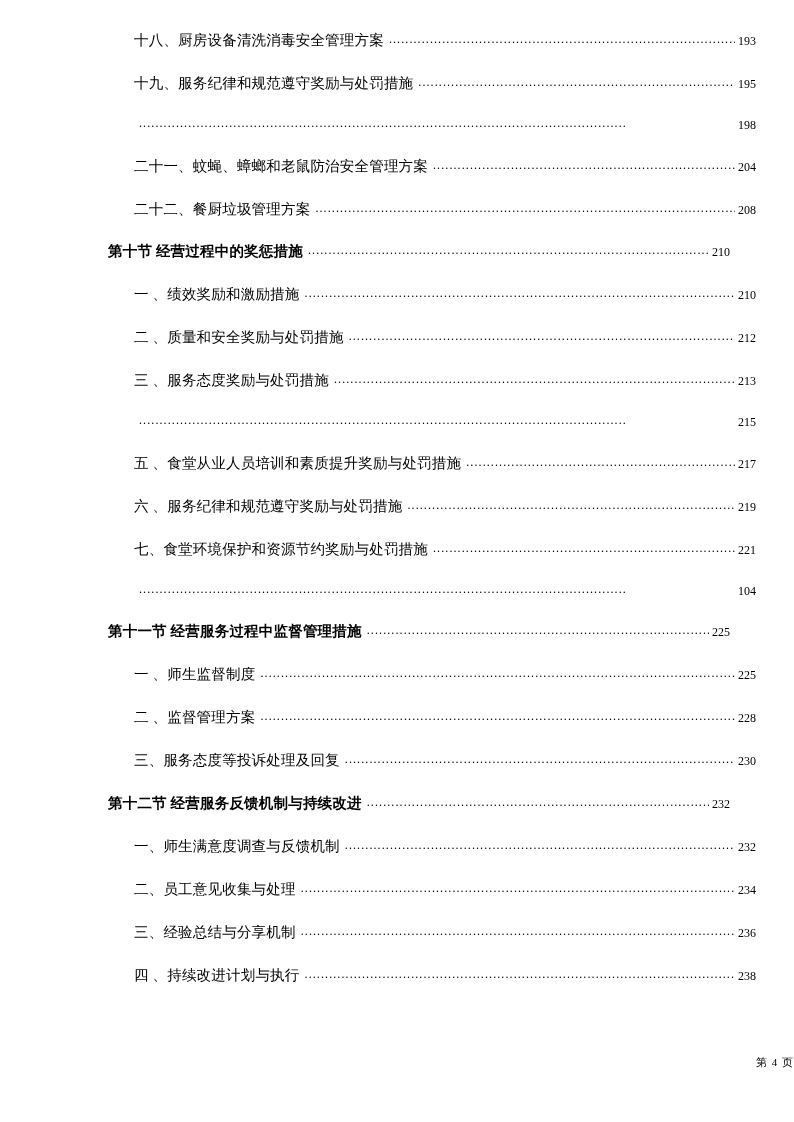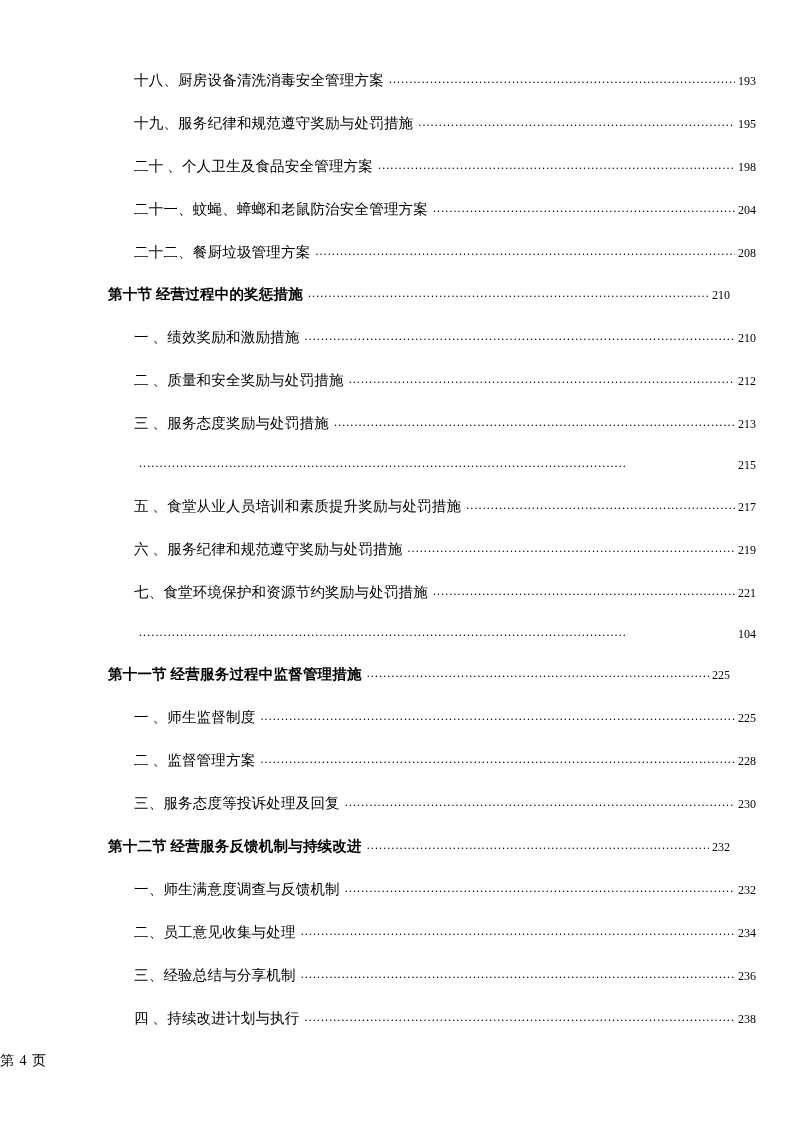--- a/index.html
+++ b/index.html
@@ -13,21 +13,21 @@
     font-family: "Liberation Serif", "DejaVu Serif", serif;
     color: #000000;
     position: relative;
     overflow: hidden;
   }
   .page {
     position: relative;
     width: 794px;
     height: 1122px;
     box-sizing: border-box;
-    padding: 72px 86px 60px 86px;
+    padding: 32px 86px 60px 86px;
   }
   .toc {
     margin-top: 0;
   }
   .toc-entry {
     display: flex;
     align-items: baseline;
     width: 100%;
     white-space: nowrap;
     font-size: 14.5px;
@@ -62,43 +62,42 @@
   }
   
   .lvl2 {
     padding-left: 48px;
   }
   .footer {
     position: absolute;
     left: 0;
     right: 0;
     bottom: 52px;
-    text-align: left;
-    font-size: 14px;
+    text-align: right;
+    font-size: 11px;
     font-family: "Liberation Serif", serif;
     letter-spacing: 1px;
   }
 </style>
 </head>
 <body>
 
 <div class="page">
   <div class="toc" id="toc-list">
       <div class="toc-entry lvl2">
         <span class="label">十八、厨房设备清洗消毒安全管理方案</span>
         <span class="dots">.......................................................................................................................</span>
         <span class="page-no">193</span>
       </div>
       <div class="toc-entry lvl2">
         <span class="label">十九、服务纪律和规范遵守奖励与处罚措施</span>
         <span class="dots">.......................................................................................................................</span>
         <span class="page-no">195</span>
       </div>
       <div class="toc-entry lvl2">
-        <span class="label">二十 、个人卫生及食品安全管理方案</span>
         <span class="dots">.......................................................................................................................</span>
         <span class="page-no">198</span>
       </div>
       <div class="toc-entry lvl2">
         <span class="label">二十一、蚊蝇、蟑螂和老鼠防治安全管理方案</span>
         <span class="dots">.......................................................................................................................</span>
         <span class="page-no">204</span>
       </div>
       <div class="toc-entry lvl2">
         <span class="label">二十二、餐厨垃圾管理方案</span>

